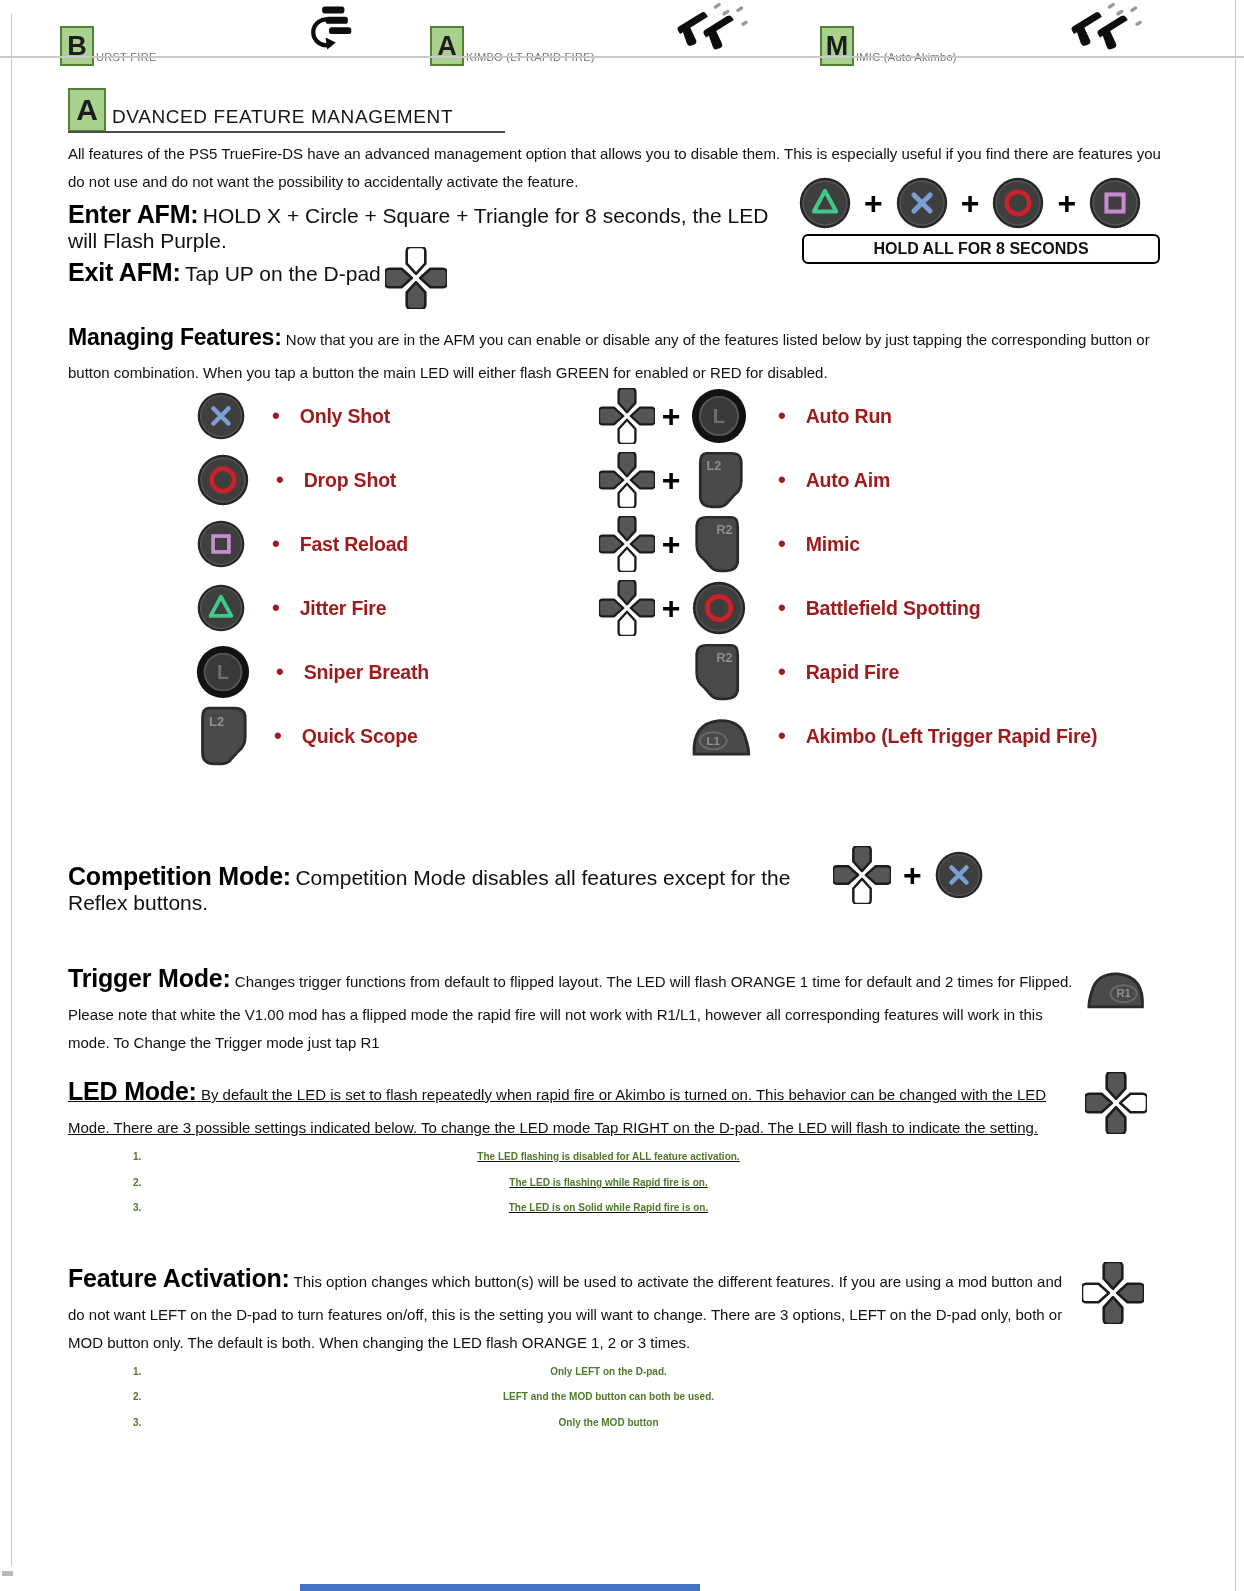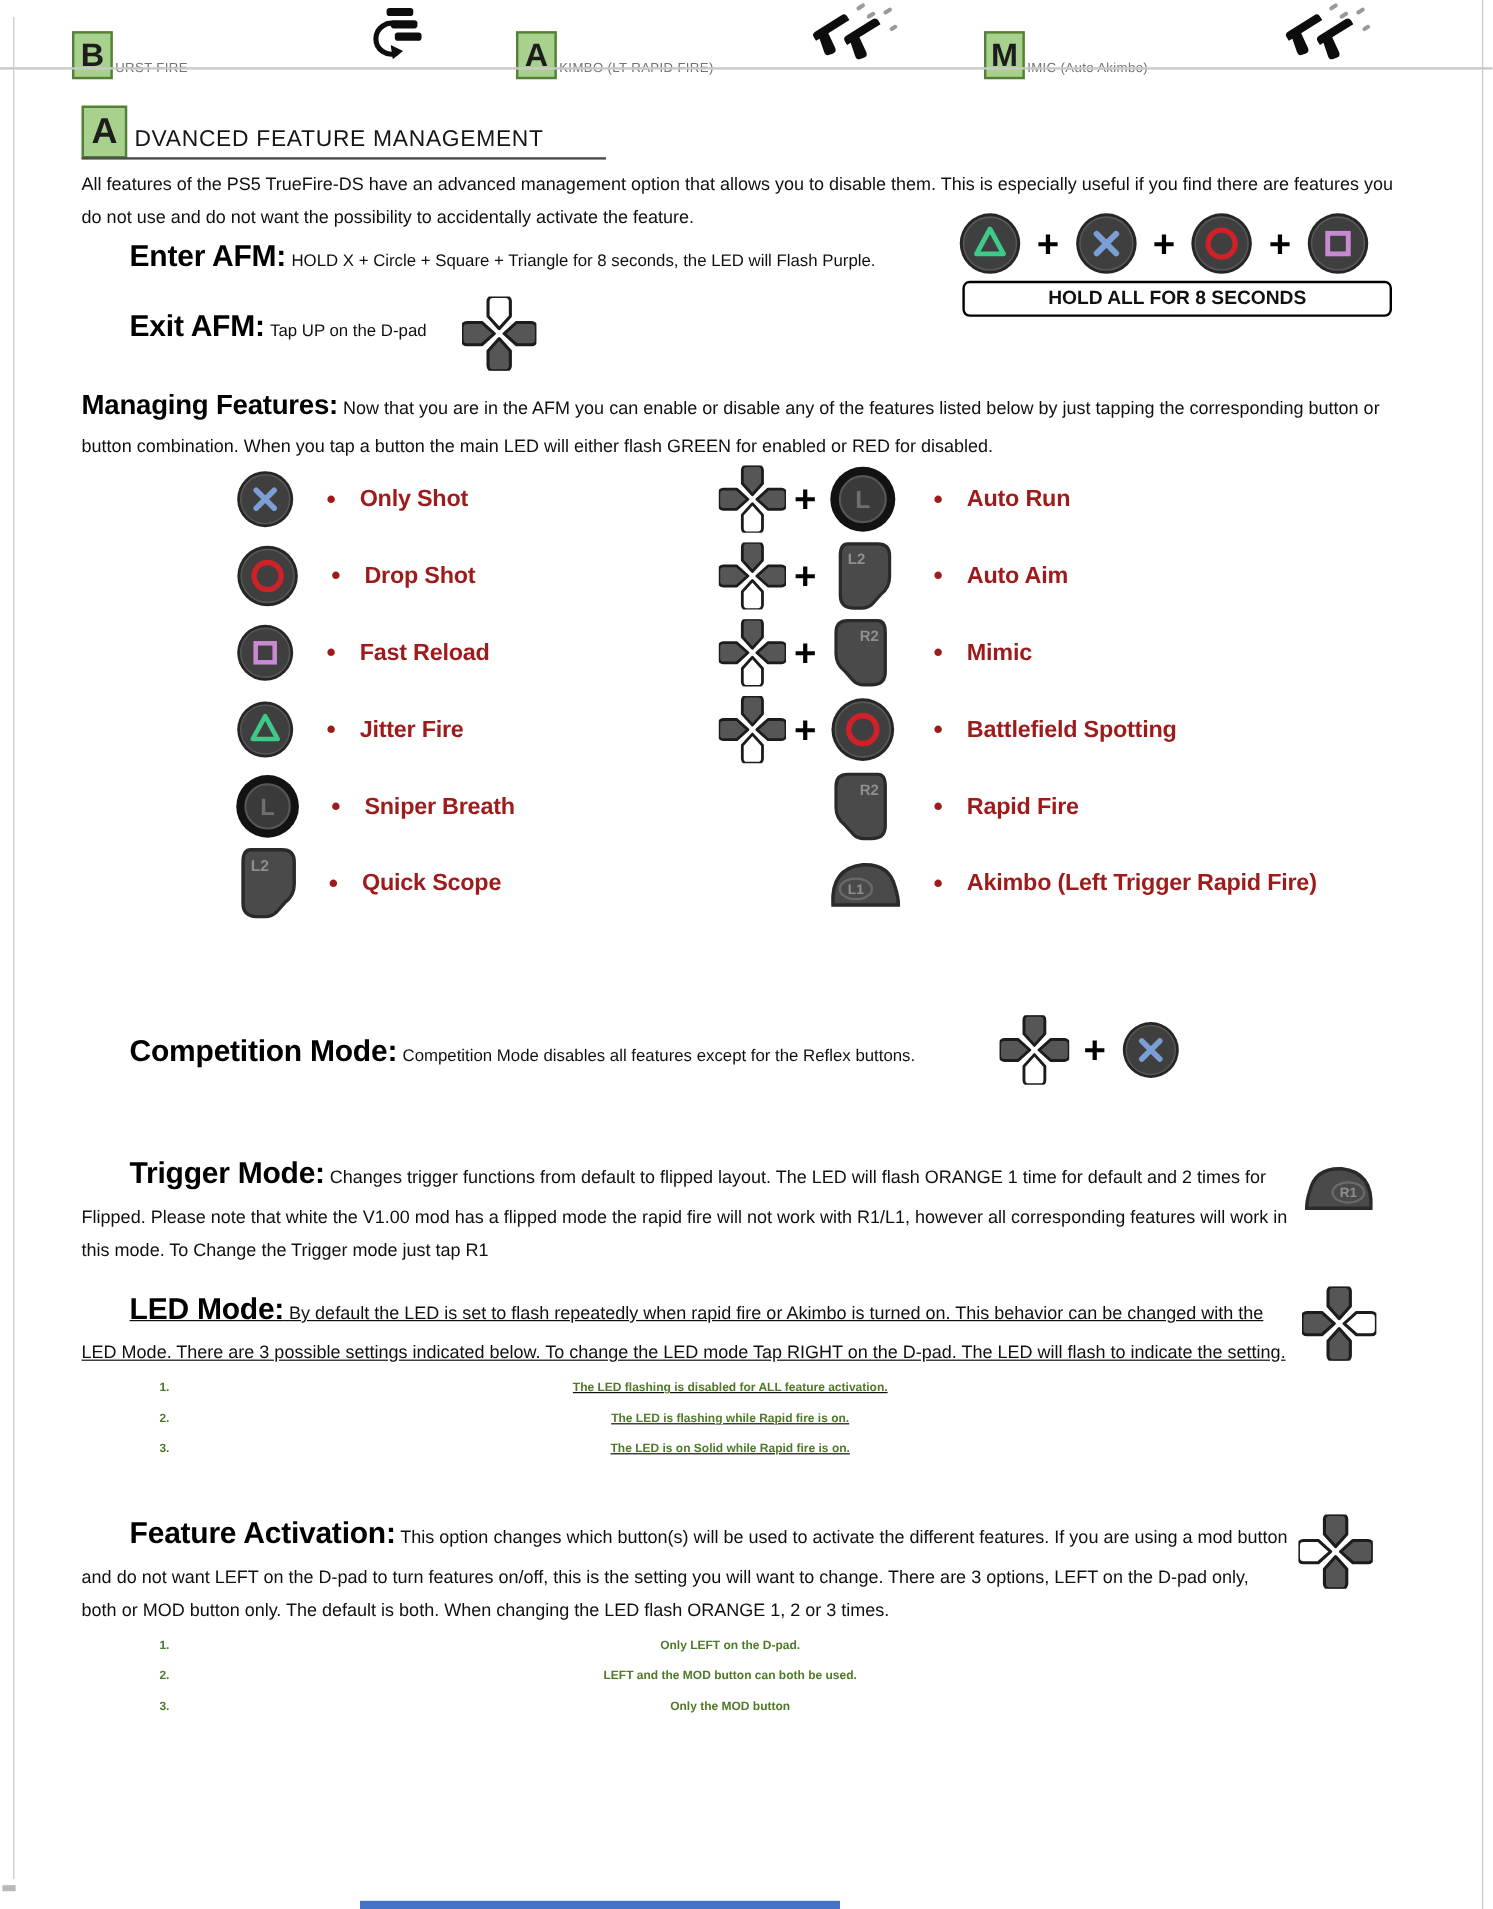--- a/index.html
+++ b/index.html
@@ -15,23 +15,23 @@
   .legend .initial-box{width:30px;height:36px;font-size:27px;}
   .legend .rest{font-size:11px;letter-spacing:.3px;padding-bottom:3px;color:#737373;}
   .divider{position:absolute;left:0;top:56px;width:1244px;height:2px;background:#c9c9c9;}
   
   .title-row{display:flex;align-items:flex-end;gap:6px;}
   .title-row .initial-box{width:34px;height:40px;font-size:30px;}
   .title-row .rest{font-size:19px;letter-spacing:.6px;padding-bottom:4px;color:#161616;text-align:center;}
   .title-underline{position:absolute;height:2px;background:#4d4d4d;}
   
   .para{font-size:15px;line-height:1.85;color:#101010;}
-  .sec-label{font-weight:bold;font-size:25px;color:#000;letter-spacing:-.2px;margin-left:40px;}
+  .sec-label{font-weight:bold;font-size:25px;color:#000;letter-spacing:-.2px;}
   .sec-label-sm{font-weight:bold;font-size:23px;color:#000;letter-spacing:-.2px;}
-  .inline-txt{font-size:14px;color:#101010;}
+  .inline-txt{font-size:21px;color:#101010;}
   
   .combo{display:flex;align-items:center;gap:12px;}
   .plus{font-weight:bold;font-size:32px;color:#000;line-height:1;}
   .hold-box{border:2px solid #000;border-radius:6px;display:flex;align-items:center;justify-content:center;
       font-size:16px;font-weight:bold;color:#111;}
   
   .feat-col{display:flex;flex-direction:column;gap:12px;}
   .feat-row{display:flex;align-items:center;height:52px;}
   .feat-bullet{color:#9e1b1b;font-size:22px;font-weight:bold;margin:0 20px 0 26px;}
   .feat-label{color:#9e1b1b;font-size:19.5px;font-weight:bold;letter-spacing:-.2px;}

